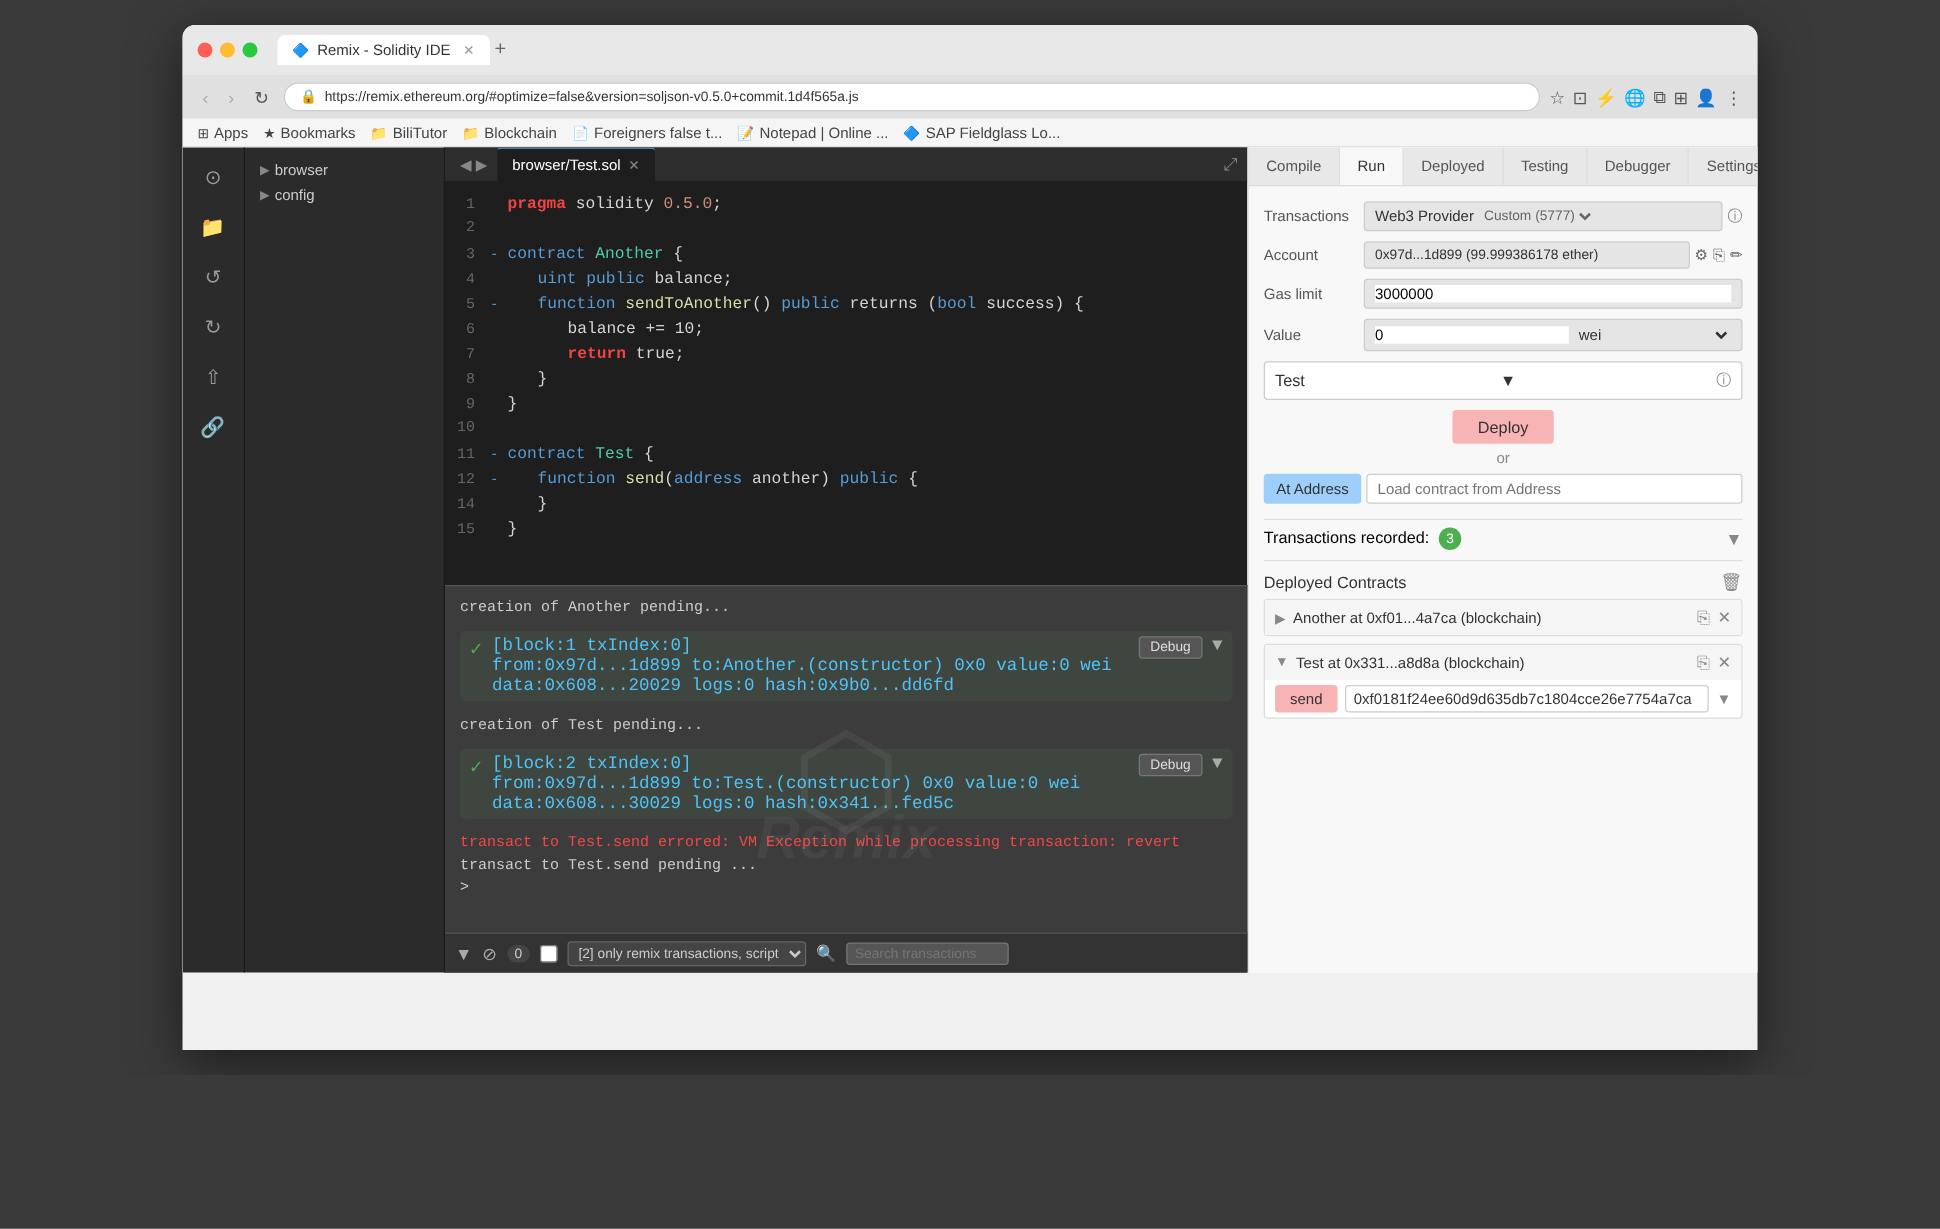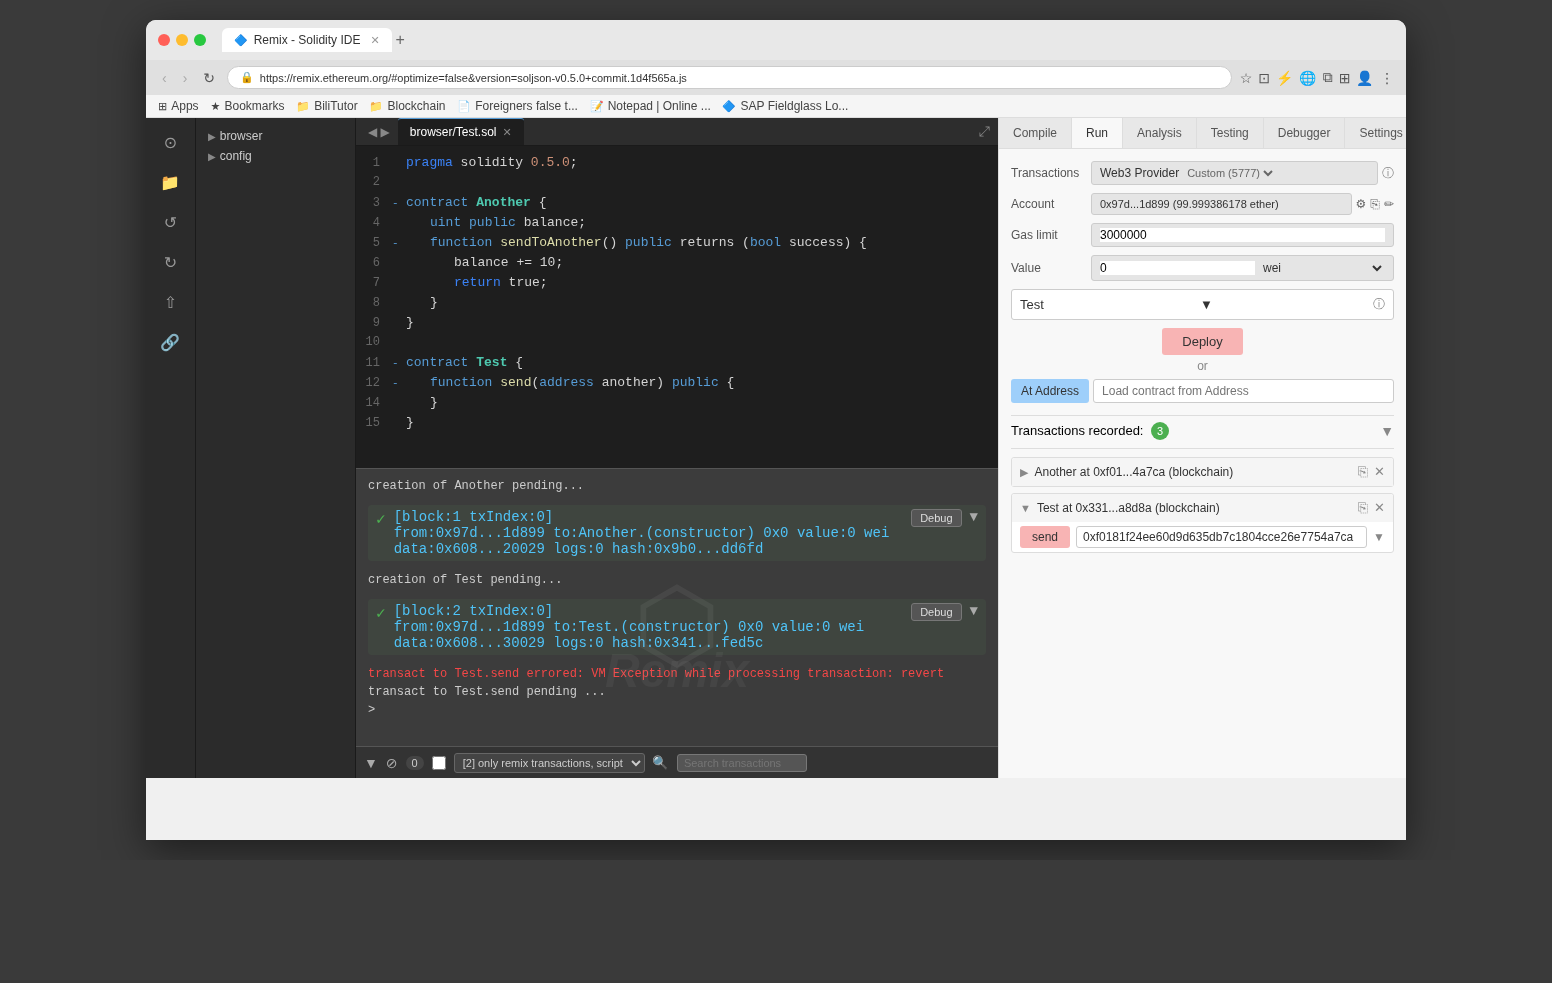--- a/index.html
+++ b/index.html
@@ -182,25 +182,25 @@
     .line-num {
       width: 36px;
       text-align: right;
       padding-right: 12px;
       color: #666;
       font-size: 12px;
       user-select: none;
       flex-shrink: 0;
     }
     .line-content { color: #d4d4d4; }
-    .kw-purple { color: #3b82f6; }
+    .kw-purple { color: #ef4444; font-weight: bold; }
     .kw-blue { color: #569cd6; }
     .kw-yellow { color: #dcdcaa; }
     .kw-orange { color: #ce9178; }
-    .kw-cyan { color: #4ec9b0; font-weight: bold; }
+    .kw-cyan { color: #4ec9b0; }
     .indicator-minus {
       width: 14px;
       color: #569cd6;
       font-size: 11px;
       flex-shrink: 0;
     }
 
     
     .console-area {
       height: 310px;
@@ -757,21 +757,21 @@
           <input class="search-box" type="text" placeholder="Search transactions" style="">
         </div>
       </div>
     </div>
 
     <div class="right-panel">
 
       <div class="right-tabs">
         <div class="right-tab">Compile</div>
         <div class="right-tab active">Run</div>
-        <div class="right-tab">Analysis</div>
+        <div class="right-tab">Deployed</div>
         <div class="right-tab">Testing</div>
         <div class="right-tab">Debugger</div>
         <div class="right-tab">Settings</div>
         <div class="right-tab">Support</div>
       </div>
 
       <div class="right-content">
 
         <div class="field-row">
           <div class="field-label">Transactions</div>
@@ -837,20 +837,24 @@
           <div>
             <span>Transactions recorded:</span>
             <span class="tx-badge">3</span>
           </div>
           <span class="section-toggle">▼</span>
         </div>
 
         <div class="divider"></div>
 
         <div class="deployed-section">
+          <div class="deployed-header">
+            <span class="section-title">Deployed Contracts</span>
+            <span class="delete-icon">🗑</span>
+          </div>
 
           <div class="contract-item">
             <div class="contract-header">
               <span class="contract-arrow">▶</span>
               <span class="contract-name">Another at 0xf01...4a7ca (blockchain)</span>
               <div class="contract-actions">
                 <span class="contract-action">⎘</span>
                 <span class="contract-action">✕</span>
               </div>
             </div>

